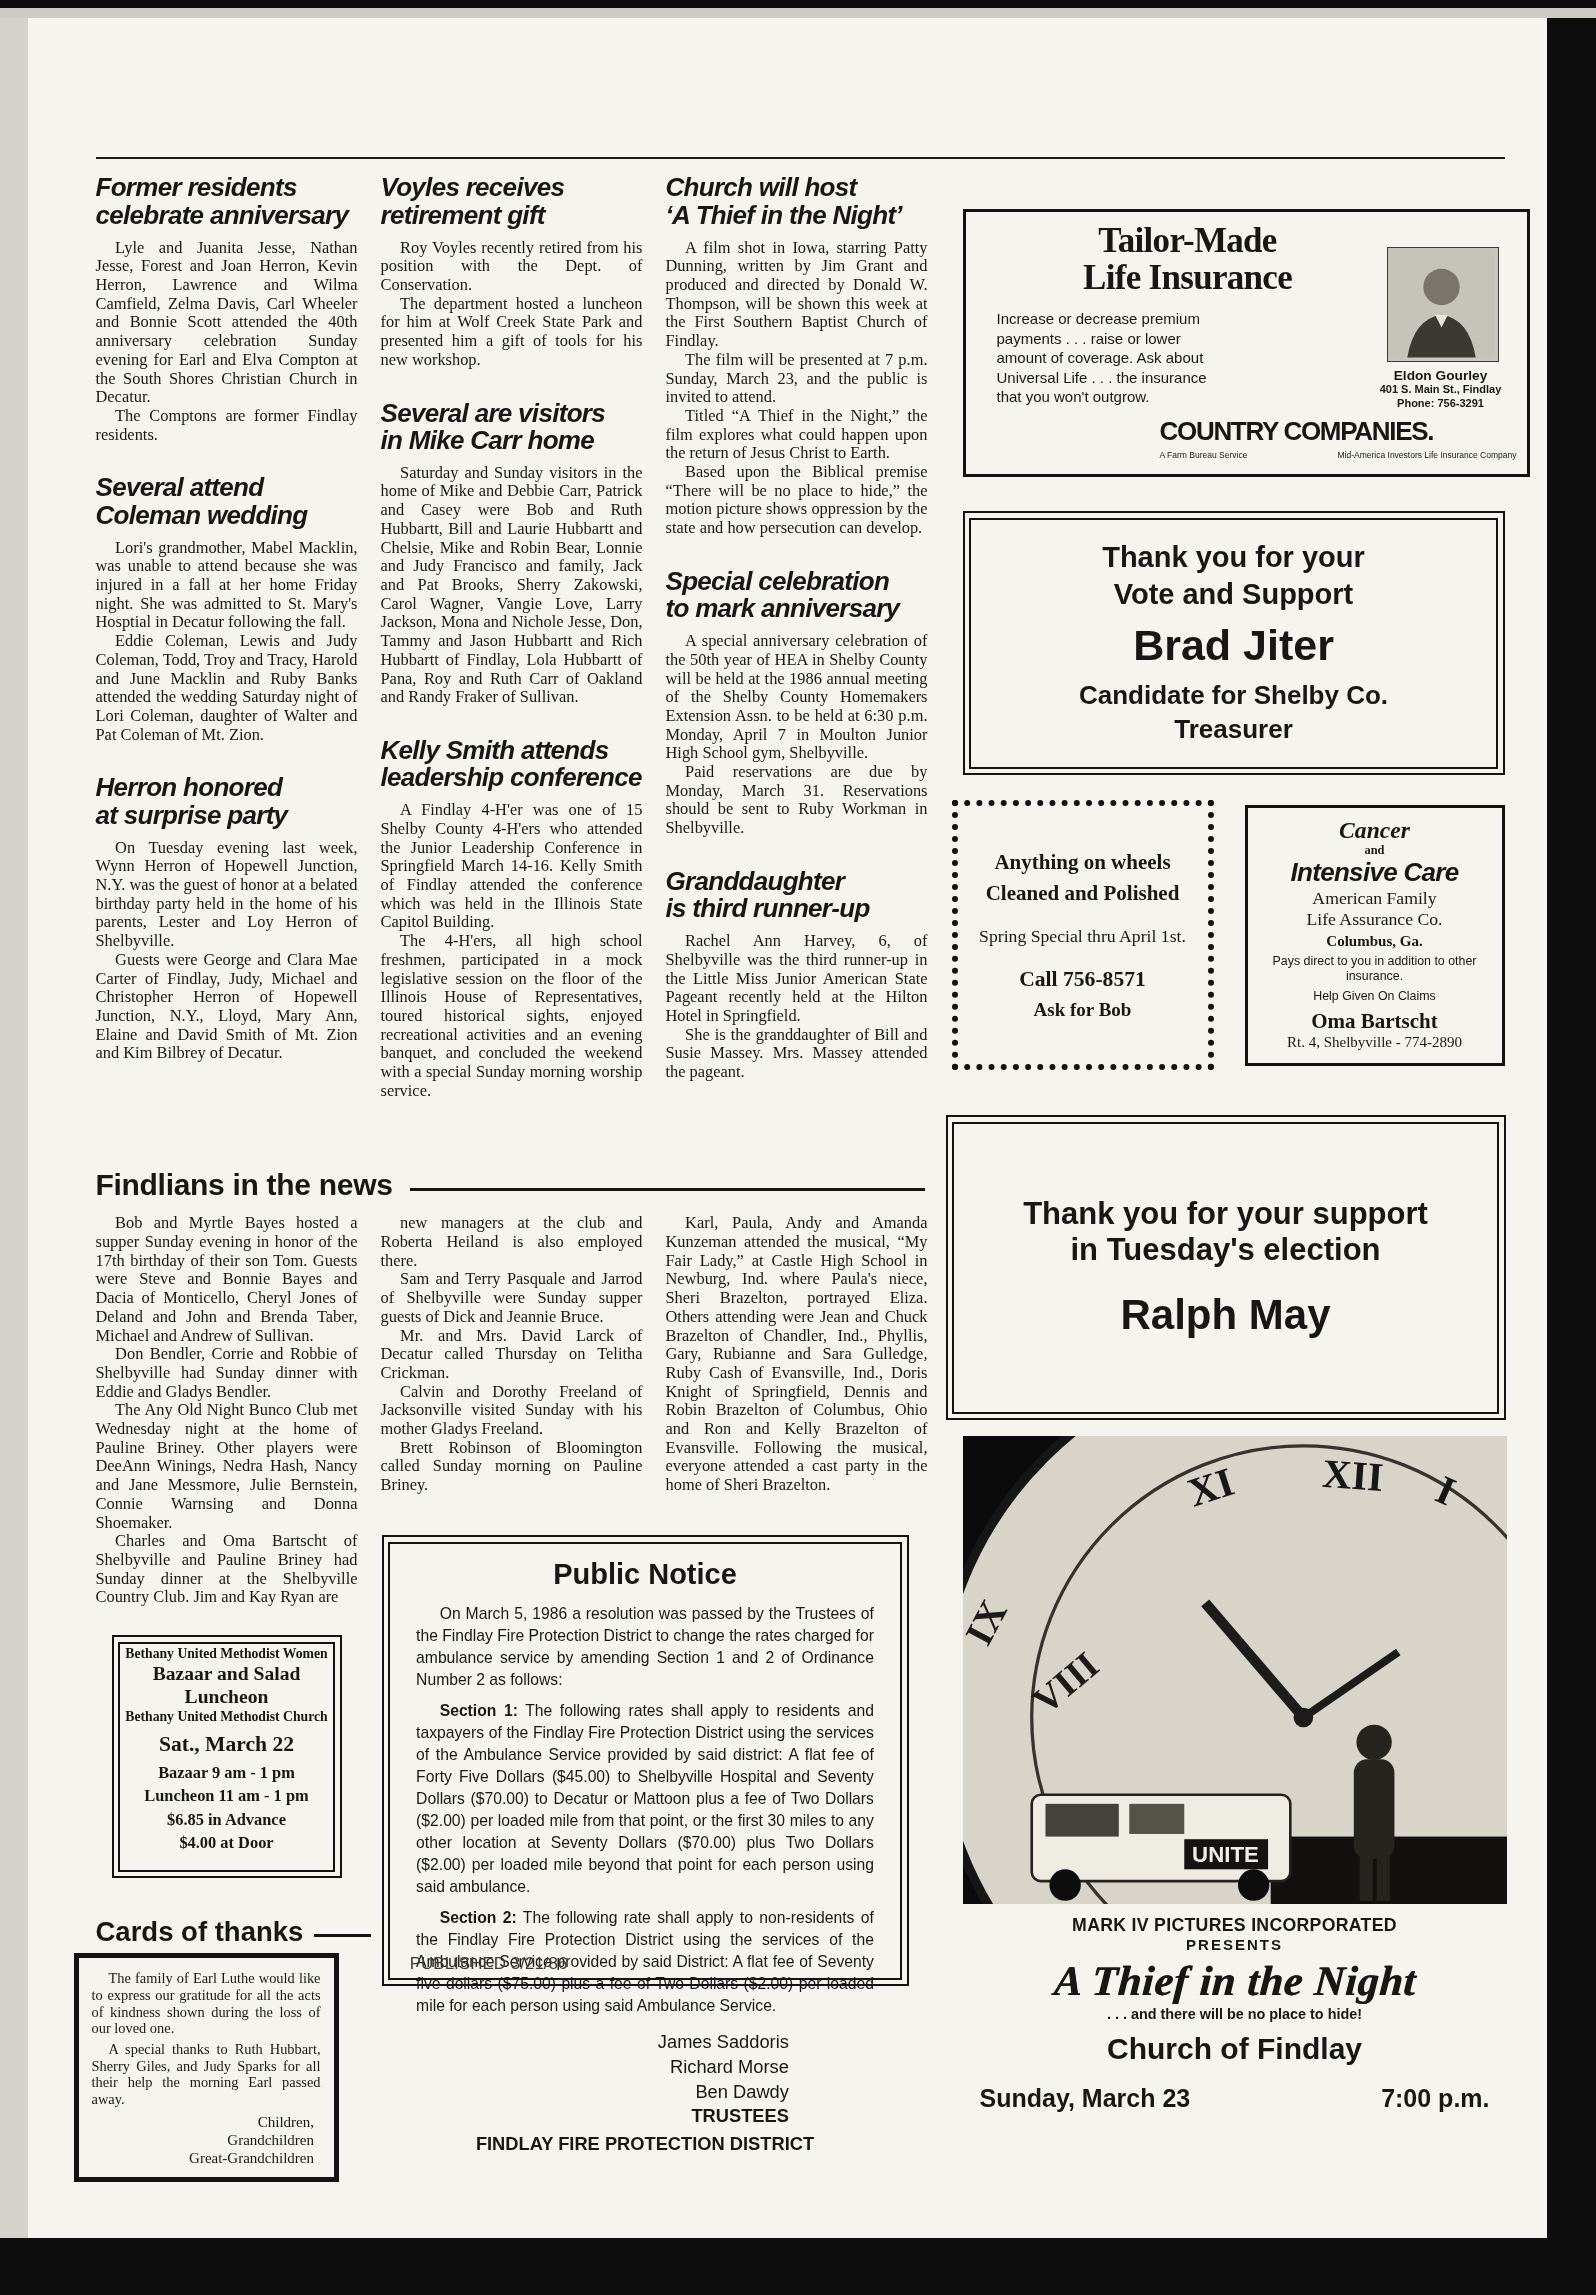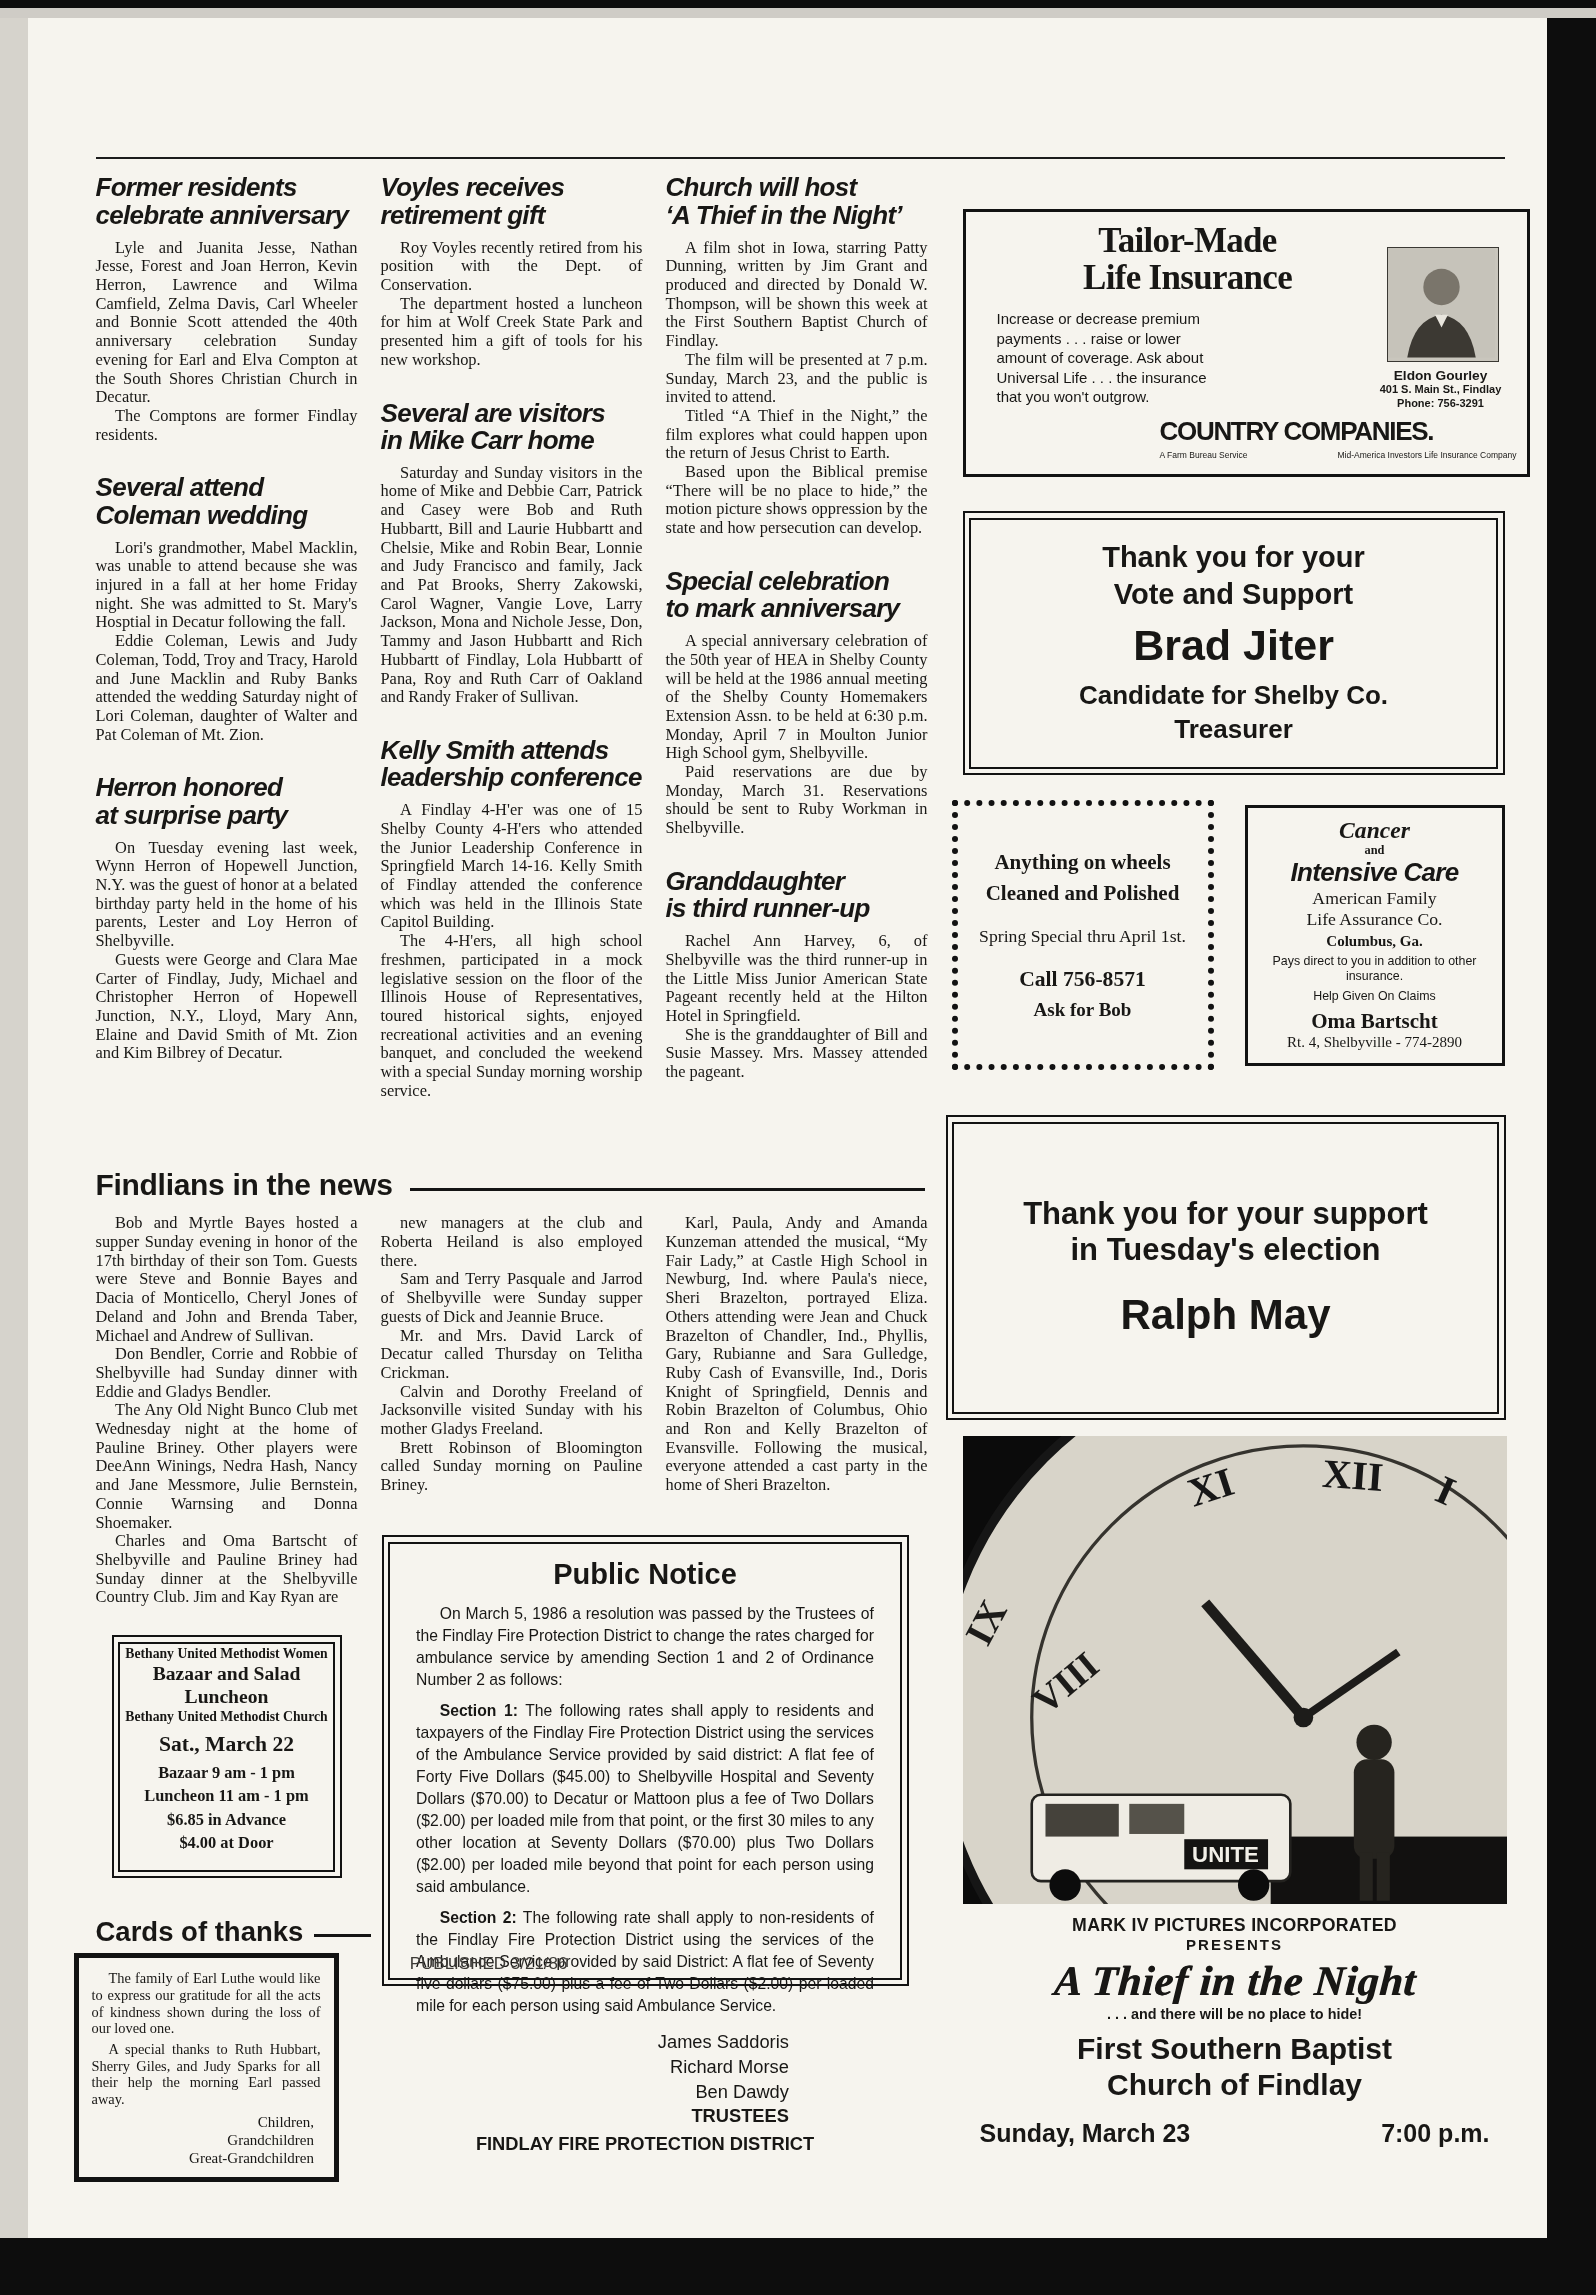--- a/index.html
+++ b/index.html
@@ -384,21 +384,20 @@
           <rect x="606" y="636" width="20" height="74"></rect>
           <rect x="632" y="636" width="20" height="74"></rect>
         </g>
       </svg>
     </div>
     <div class="tf-studio">MARK IV PICTURES INCORPORATED</div>
     <div class="tf-presents">PRESENTS</div>
     <div class="tf-title">A Thief in the Night</div>
     <div class="tf-tag">. . . and there will be no place to hide!</div>
     <div class="tf-venue">
-      <div>First Southern Baptist</div>
       <div>Church of Findlay</div>
     </div>
     <div class="tf-row">
       <span>Sunday, March 23</span>
       <span>7:00 p.m.</span>
     </div>
   </div>
 
 </div>
 

